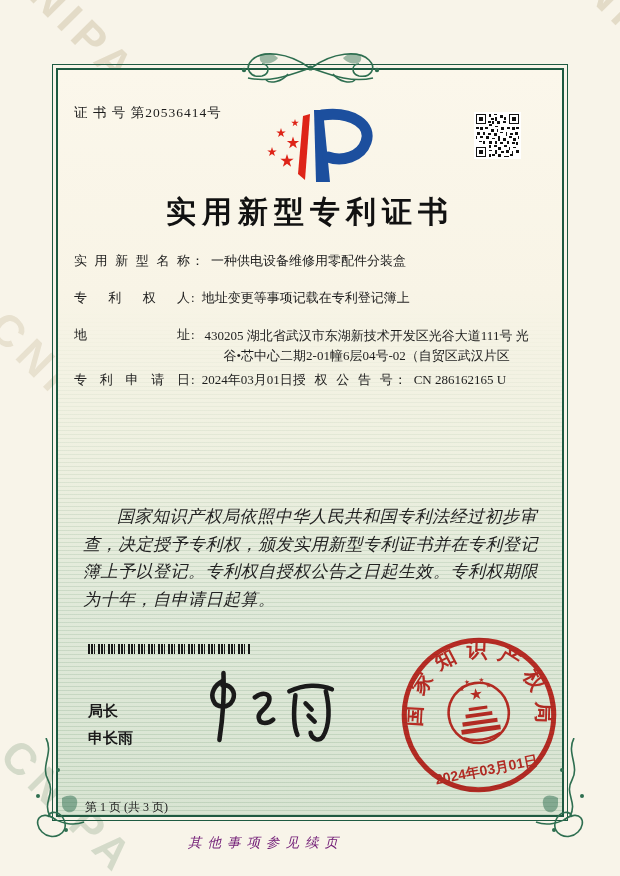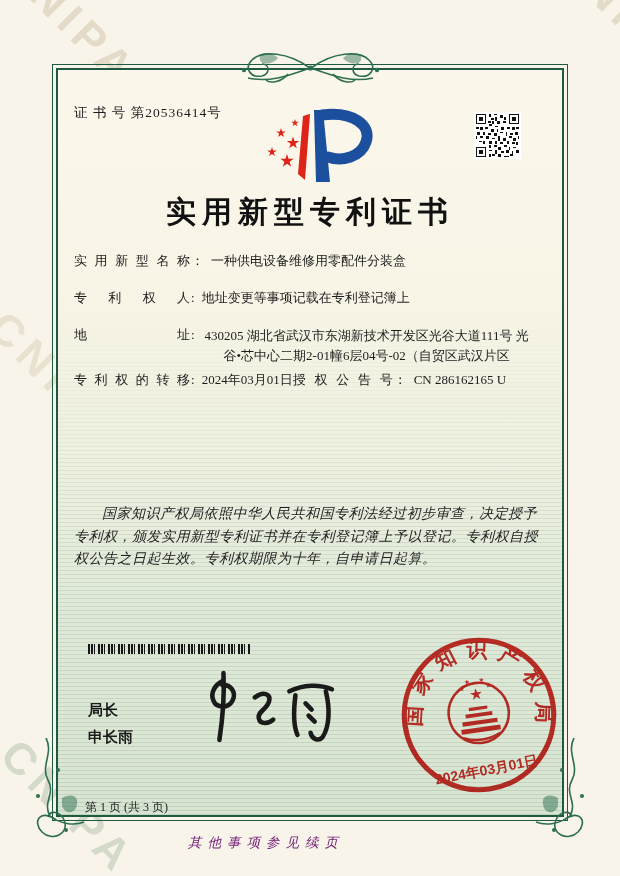--- a/index.html
+++ b/index.html
@@ -52,30 +52,30 @@
   }
   .fcolon { display:inline-block; margin:0 7px 0 1px; vertical-align:top; }
   .fvalue { display:inline-block; vertical-align:top; white-space:normal; }
   .addr .fvalue { width:330px; line-height:20px;text-align:center; }
   .addr { margin-bottom:5px; }
   .grant .flabel2 {
     display:inline-block; width:100px; 
     text-align:justify; text-align-last:justify; vertical-align:top;
   }
   
-  .paras { position:absolute; left:74px; top:503px; width:472px;
-    font-size:14px; line-height:1.62; font-style:italic; color:#222; }
+  .paras { position:absolute; left:83px; top:503px; width:472px;
+    font-size:17px; line-height:1.62; font-style:italic; color:#222; }
   .paras p { text-indent:2em; margin-bottom:5px; letter-spacing:0.5px; }
   
   .barcode {
     position:absolute; left:88px; top:644px; width:162px; height:10px;
     background:repeating-linear-gradient(90deg,#161616 0 2px,transparent 2px 3px,#161616 3px 5px,transparent 5px 6px,#161616 6px 7px,transparent 7px 10px);
   }
   .sig-labels { position:absolute; left:88px; top:697px;
-    font-family:Liberation Serif, serif; font-weight:700; font-size:15px; color:#1b1b1b; line-height:27px; }
+    font-family:Liberation Sans, sans-serif; font-weight:700; font-size:15px; color:#1b1b1b; line-height:27px; }
   .sig { position:absolute; left:188px; top:668px; width:152px; height:78px; }
   
   .seal { position:absolute; left:396px; top:632px; width:166px; height:166px;
     transform:rotate(-8deg); opacity:0.95; mix-blend-mode:multiply; }
   
   .page-no { position:absolute; left:52px; top:799px; width:516px; text-align:left; font-size:12px;padding-left:33px; }
   .foot-note { position:absolute; left:0; top:834px; width:532px; text-align:center;
     font-size:13.5px; font-style:italic; letter-spacing:6px; color:#701a75; }
 </style>
 </head>
@@ -181,21 +181,21 @@
     <div class="frow">
       <span class="flabel">实用新型名称</span><span class="fcolon">：</span><span class="fvalue">一种供电设备维修用零配件分装盒</span>
     </div>
     <div class="frow">
       <span class="flabel">专 利 权 人</span><span class="fcolon">:</span><span class="fvalue">地址变更等事项记载在专利登记簿上</span>
     </div>
     <div class="frow addr">
       <span class="flabel">地　　　址</span><span class="fcolon">:</span><span class="fvalue"><span>430205 湖北省武汉市东湖新技术开发区光谷大道111号</span> <span>光谷•芯中心二期2-01幢6层04号-02（自贸区武汉片区</span></span>
     </div>
     <div class="frow grant">
-      <span class="flabel">专利权的转移</span><span class="fcolon">:</span><span class="fvalue">2024年03月01日</span><span class="flabel2">授权公告号</span><span class="fcolon">：</span><span class="fvalue">CN 286162165 U</span>
+      <span class="flabel">专利申请日</span><span class="fcolon">:</span><span class="fvalue">2024年03月01日</span><span class="flabel2">授权公告号</span><span class="fcolon">：</span><span class="fvalue">CN 286162165 U</span>
     </div>
   </div>
 
   <div class="paras">
     <p>国家知识产权局依照中华人民共和国专利法经过初步审查，决定授予专利权，颁发实用新型专利证书并在专利登记簿上予以登记。专利权自授权公告之日起生效。专利权期限为十年，自申请日起算。</p>
   </div>
 
   <div class="barcode"></div>
 
   <div class="sig-labels">

